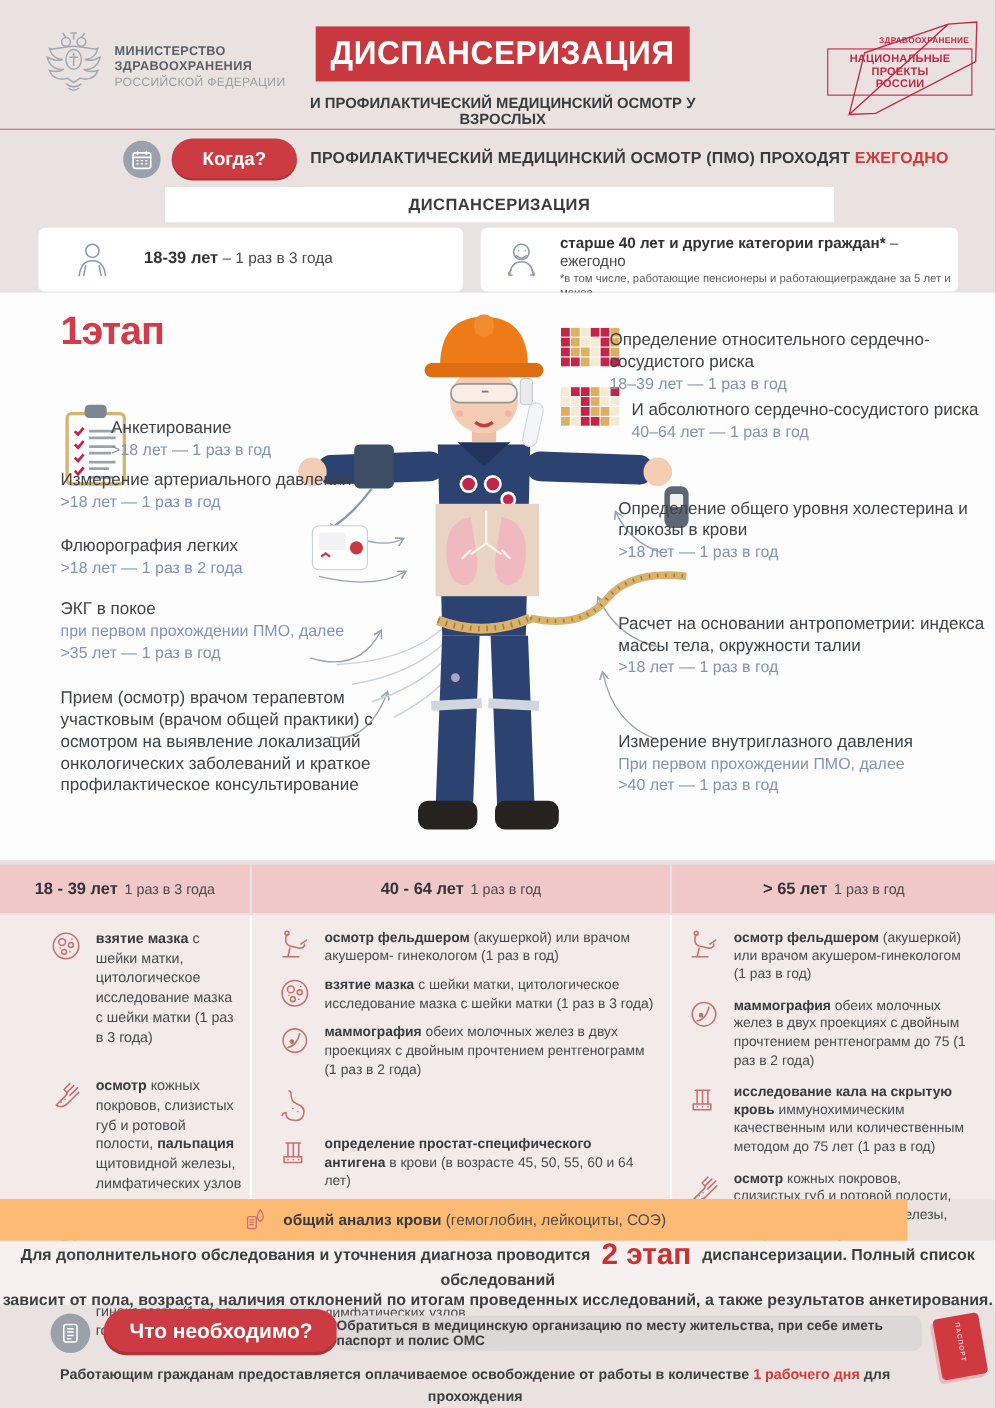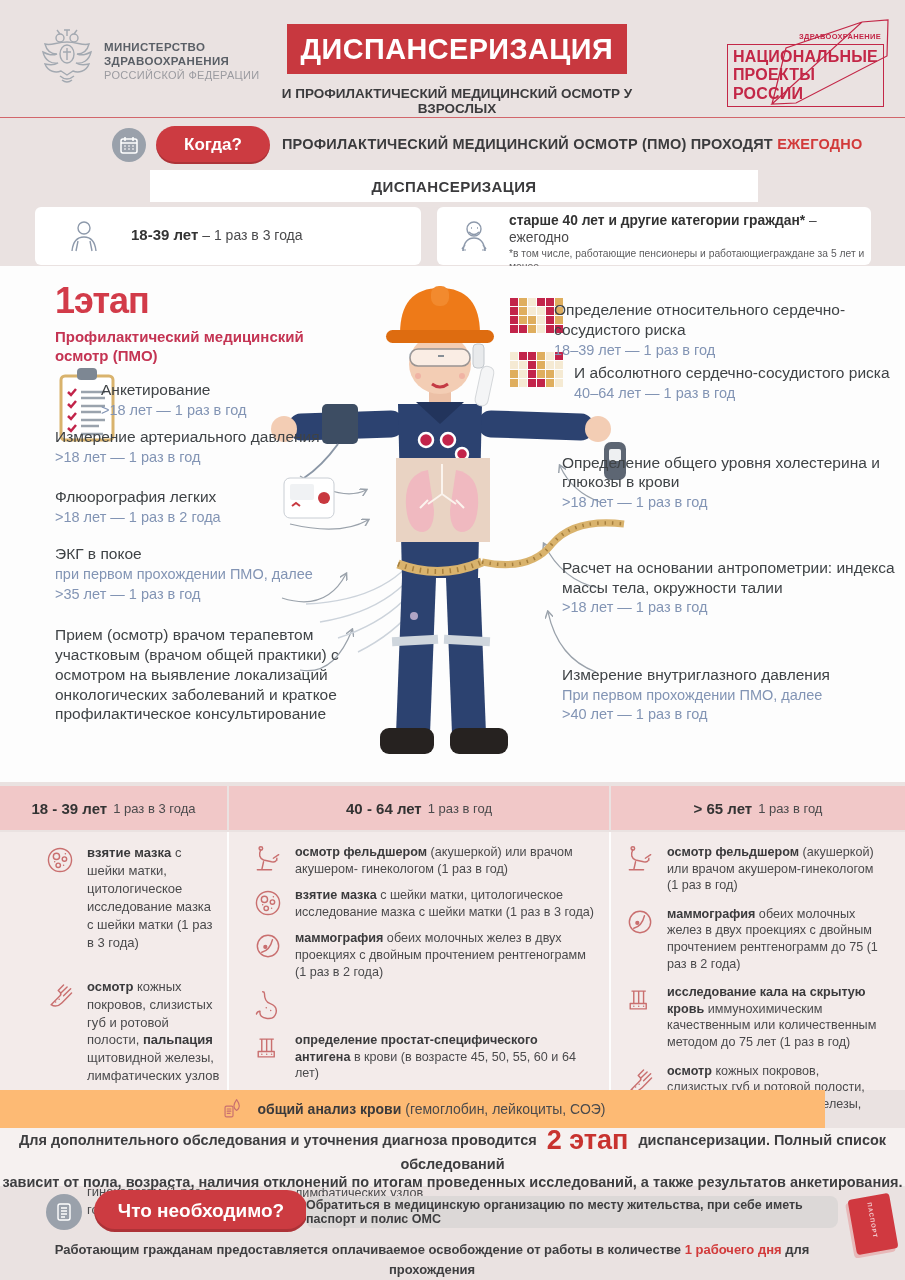--- a/index.html
+++ b/index.html
@@ -11,22 +11,22 @@
   .emblem{position:absolute;left:36px;top:24px;width:62px;height:66px;}
   .ministry{position:absolute;left:104px;top:40px;line-height:1.25;}
   .ministry .m1{font-size:11.5px;font-weight:bold;color:#5a5f66;letter-spacing:.4px;}
   .ministry .m2{font-size:11px;color:#9b9ba0;letter-spacing:.3px;}
   .title-box{position:absolute;left:287px;top:24px;width:340px;height:50px;background:#c8383f;
              display:flex;align-items:center;justify-content:center;}
   .title-box span{color:#fff;font-size:30px;font-weight:bold;letter-spacing:.5px;transform:scaleX(.96);white-space:nowrap;}
   .hdr-sub{position:absolute;left:247px;top:86px;width:420px;text-align:center;font-size:13.5px;font-weight:bold;color:#3b3b3d;}
   .natlogo{position:absolute;left:766px;top:10px;width:128px;height:100px;}
   .nat-top{position:absolute;left:26px;top:22px;width:96px;text-align:center;font-size:7.5px;font-weight:bold;color:#c32747;letter-spacing:.3px;}
-  .nat-box{position:absolute;right:10px;top:34px;border:1.5px solid #c32747;padding:3px 5px;text-align:left;
-           font-size:16px;font-weight:bold;color:#c32747;line-height:1.15;letter-spacing:.2px;}
+  .nat-box{position:absolute;right:10px;top:34px;border:1.5px solid #c32747;padding:3px 19px;text-align:center;
+           font-size:10px;font-weight:bold;color:#c32747;line-height:1.15;letter-spacing:.2px;}
 
   
   .cal-circle{position:absolute;left:112px;top:128px;width:34px;height:34px;border-radius:50%;background:#9aa1ab;
               display:flex;align-items:center;justify-content:center;}
   .when-pill{position:absolute;left:156px;top:126px;width:114px;height:38px;border-radius:19px;background:#cc3b41;
              display:flex;align-items:center;justify-content:center;color:#fff;font-size:17px;font-weight:bold;
              box-shadow:inset 0 -2px 0 rgba(0,0,0,.15);}
   .when-text{position:absolute;left:282px;top:136px;font-size:14.5px;font-weight:bold;color:#3b3b3d;letter-spacing:.2px;}
   .when-text .accent{color:#d23a3a;}
   .disp-bar{position:absolute;left:150px;top:170px;width:608px;height:32px;background:#fff;
@@ -190,21 +190,20 @@
       <div><b>старше 40 лет и другие категории граждан*</b><span> – ежегодно</span></div>
       <div class="card2-note">
         <div>*в том числе, работающие пенсионеры и работающиеграждане за 5 лет и менее</div>
         <div>до наступления пенсионного возраста</div>
       </div>
     </div>
   </div>
 
   <div class="stage1">
     <div class="s1-big">1этап</div>
-    <div class="s1-subtitle">Профилактический медицинский осмотр (ПМО)</div>
 
     <svg class="arrows" viewBox="0 0 905 516" fill="none" stroke="#9aa2ab" stroke-width="1.2">
       <defs>
           <marker id="ah" markerWidth="7" markerHeight="7" refX="5" refY="3.5" orient="auto">
         <path d="M0 0 L6 3.5 L0 7" fill="none" stroke="#9aa2ab"></path>
           </marker>
         </defs>
       <path d="M330 152 q-20 22 -44 12" marker-end="url(#ah)"></path>
       <path d="M300 210 q42 26 66 14" marker-end="url(#ah)"></path>
       <path d="M290 258 q50 12 78 -4" marker-end="url(#ah)"></path>

